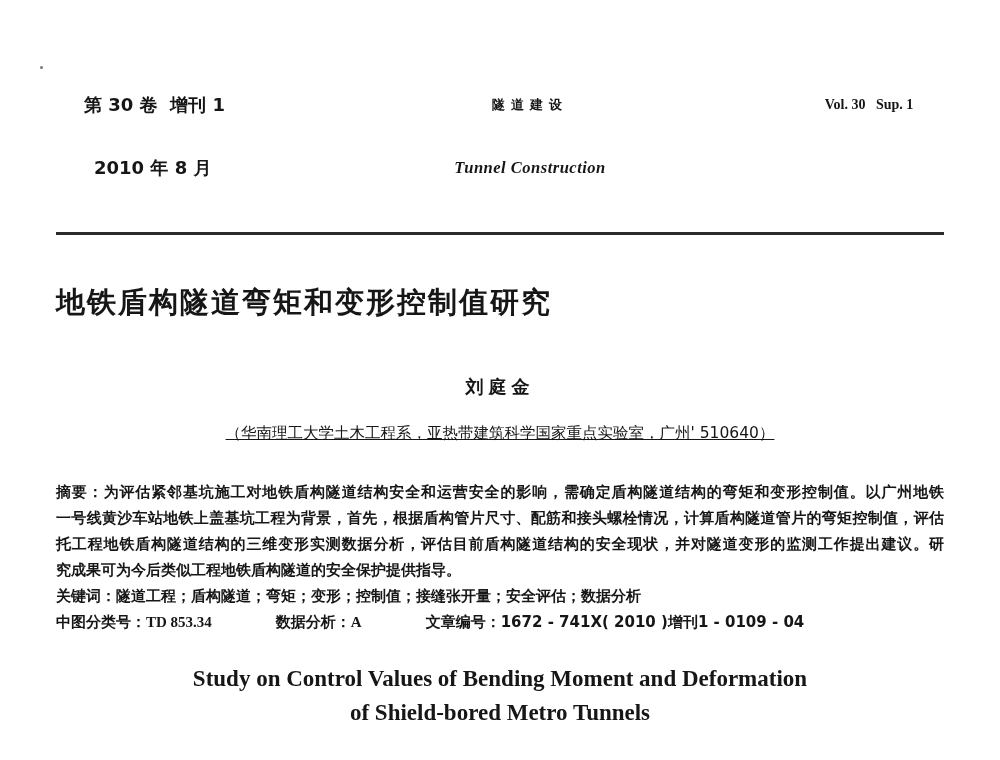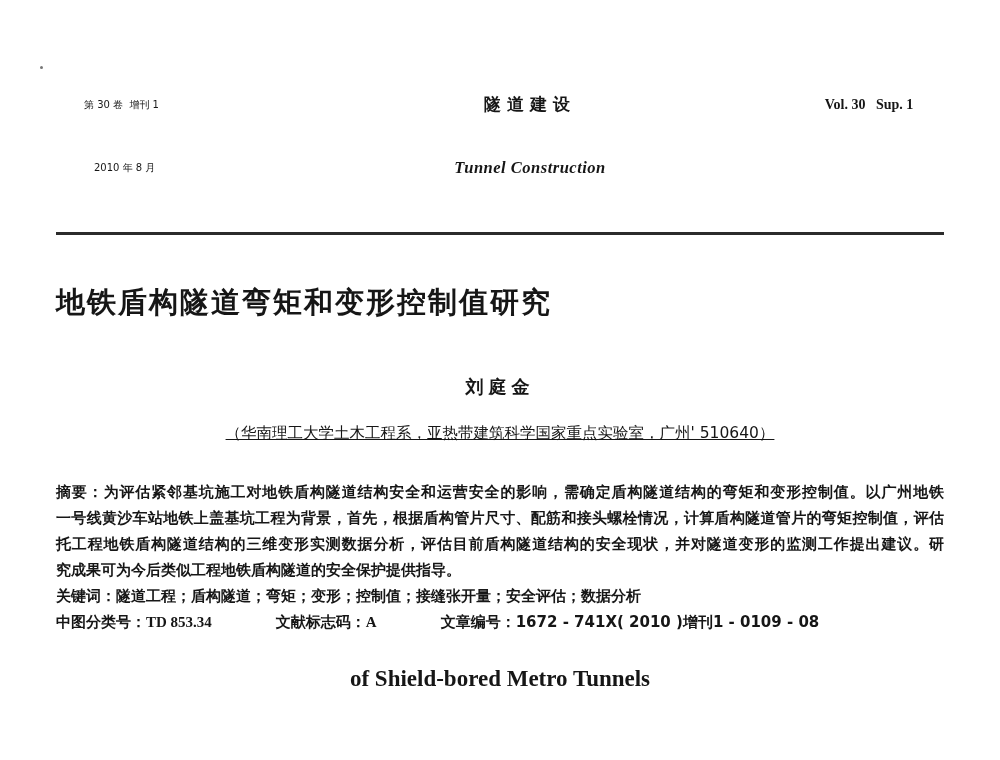--- a/index.html
+++ b/index.html
@@ -7,24 +7,24 @@
   body { font-family: "DejaVu Sans", sans-serif; color: #161616; position: relative; }
   .page { width: 1000px; height: 760px; padding: 0 56px; position: relative; }
 
   .scan-dot { position: absolute; left: 40px; top: 66px; width: 3px; height: 3px;
               background: #777; border-radius: 50%; }
 
   
   .jheader { display: flex; justify-content: space-between; align-items: flex-start;
              padding-top: 52px; }
   .jh-col { line-height: 21px; white-space: pre; }
-  .jh-left { width: 210px; font-size: 10px; font-weight: 400; padding-left: 28px; }
+  .jh-left { width: 210px; font-size: 18px; font-weight: 700; padding-left: 28px; }
   .jh-left .l2 { padding-left: 10px; }
   .jh-center { text-align: center; }
-  .jh-center .cn { font-size: 17px; font-weight: 700; letter-spacing: 6px;
+  .jh-center .cn { font-size: 13px; font-weight: 700; letter-spacing: 6px;
                    font-family: "DejaVu Serif", serif; }
   .jh-center .en { font-size: 16.5px; font-weight: 700; font-style: italic;
                    font-family: "Liberation Serif", serif; letter-spacing: 0.5px; }
   .jh-right { width: 150px; font-size: 14px; font-weight: 700;
               font-family: "Liberation Serif", serif; text-align: center; }
   .jh-right .l2 { padding-left: 3px; }
 
   .rule { border: 0; border-top: 3px solid #2b2b2b; margin-top: 12px; }
 
   
@@ -82,21 +82,22 @@
     <div class="abs-line">托工程地铁盾构隧道结构的三维变形实测数据分析，评估目前盾构隧道结构的安全现状，并对隧道变形的监测工作提出建议。研</div>
     <div class="abs-line last">究成果可为今后类似工程地铁盾构隧道的安全保护提供指导。</div>
   </div>
 
   <div class="cn-keywords">
     <span class="lbl">关键词：</span><span>隧道工程；盾构隧道；弯矩；变形；控制值；接缝张开量；安全评估；数据分析</span>
   </div>
 
   <div class="cn-class">
     <span class="seg1"><span class="lbl">中图分类号：</span><span class="latin">TD 853.34</span></span>
-    <span class="seg2"><span class="lbl">文献标志码：</span><span class="latin">A</span></span>
-    <span class="seg3"><span class="lbl">文章编号：</span><span>1672 - 741X( 2010 )增刊1 - 0109 - 08</span></span>
+    <span class="seg2"><span class="lbl">数据分析：</span><span class="latin">A</span></span>
+    <span class="seg3"><span class="lbl">文章编号：</span><span>1672 - 741X( 2010 )增刊1 - 0109 - 04</span></span>
   </div>
 
   <div class="en-title">
+    <div>Study on Control Values of Bending Moment and Deformation</div>
     <div>of Shield-bored Metro Tunnels</div>
   </div>
 
 </div>
 
 </body></html>

